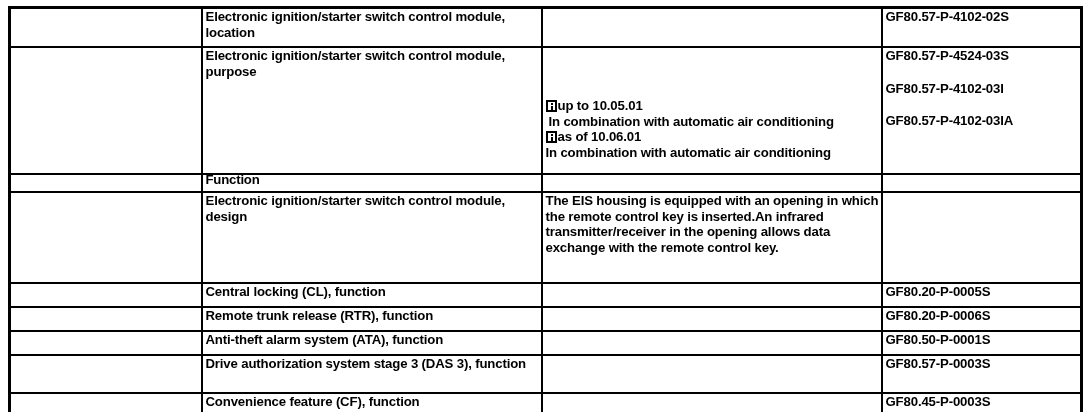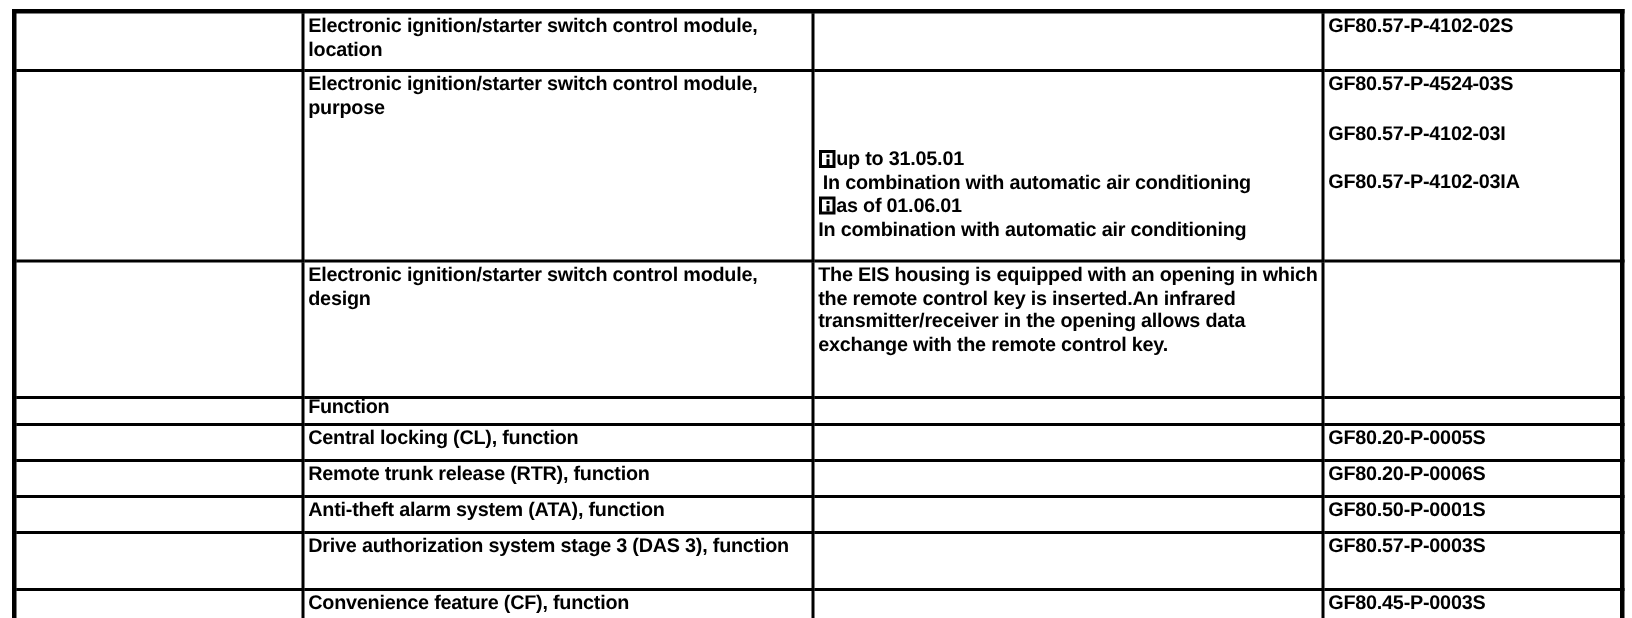--- a/index.html
+++ b/index.html
@@ -130,53 +130,53 @@
         </td>
       </tr>
 
       <tr>
         <td class="blank-cell h-purp"></td>
         <td class="desc-cell">
           <span>Electronic ignition/starter switch control module, purpose</span>
         </td>
         <td class="note-cell">
           <div style="height:50px"></div>
-          <span class="note-line"><span class="info-icon"></span><span>up to 31.05.01</span></span>
+          <span class="note-line"><span class="info-icon"></span><span>up to 10.05.01</span></span>
           <span class="note-line indent"><span>In combination with automatic air conditioning</span></span>
-          <span class="note-line"><span class="info-icon"></span><span>as of 01.06.01</span></span>
+          <span class="note-line"><span class="info-icon"></span><span>as of 10.06.01</span></span>
           <span class="note-line"><span>In combination with automatic air conditioning</span></span>
         </td>
         <td class="docno-cell">
           <span class="docno-line">GF80.57-P-4524-03S</span>
           <span class="docno-line sp">GF80.57-P-4102-03I</span>
           <span class="docno-line sp">GF80.57-P-4102-03IA</span>
         </td>
       </tr>
 
       <tr>
-        <td class="blank-cell h-des"></td>
-        <td class="desc-cell">
-          <span>Electronic ignition/starter switch control module, design</span>
-        </td>
-        <td class="note-cell">
-          <span>The EIS housing is equipped with an opening in which the remote control key is inserted.An infrared transmitter/receiver in the opening allows data exchange with the remote control key.</span>
-        </td>
-        <td class="docno-cell"></td>
-      </tr>
-
-      <tr>
         <td class="blank-cell h-fn"></td>
         <td class="desc-cell section-head">
           <span class="clip">Function</span>
         </td>
         <td class="note-cell"></td>
         <td class="docno-cell"></td>
       </tr>
 
       <tr>
+        <td class="blank-cell h-des"></td>
+        <td class="desc-cell">
+          <span>Electronic ignition/starter switch control module, design</span>
+        </td>
+        <td class="note-cell">
+          <span>The EIS housing is equipped with an opening in which the remote control key is inserted.An infrared transmitter/receiver in the opening allows data exchange with the remote control key.</span>
+        </td>
+        <td class="docno-cell"></td>
+      </tr>
+
+      <tr>
         <td class="blank-cell h-r1"></td>
         <td class="desc-cell">
           <span>Central locking (CL), function</span>
         </td>
         <td class="note-cell"></td>
         <td class="docno-cell">
           <span class="docno-line">GF80.20-P-0005S</span>
         </td>
       </tr>
 

